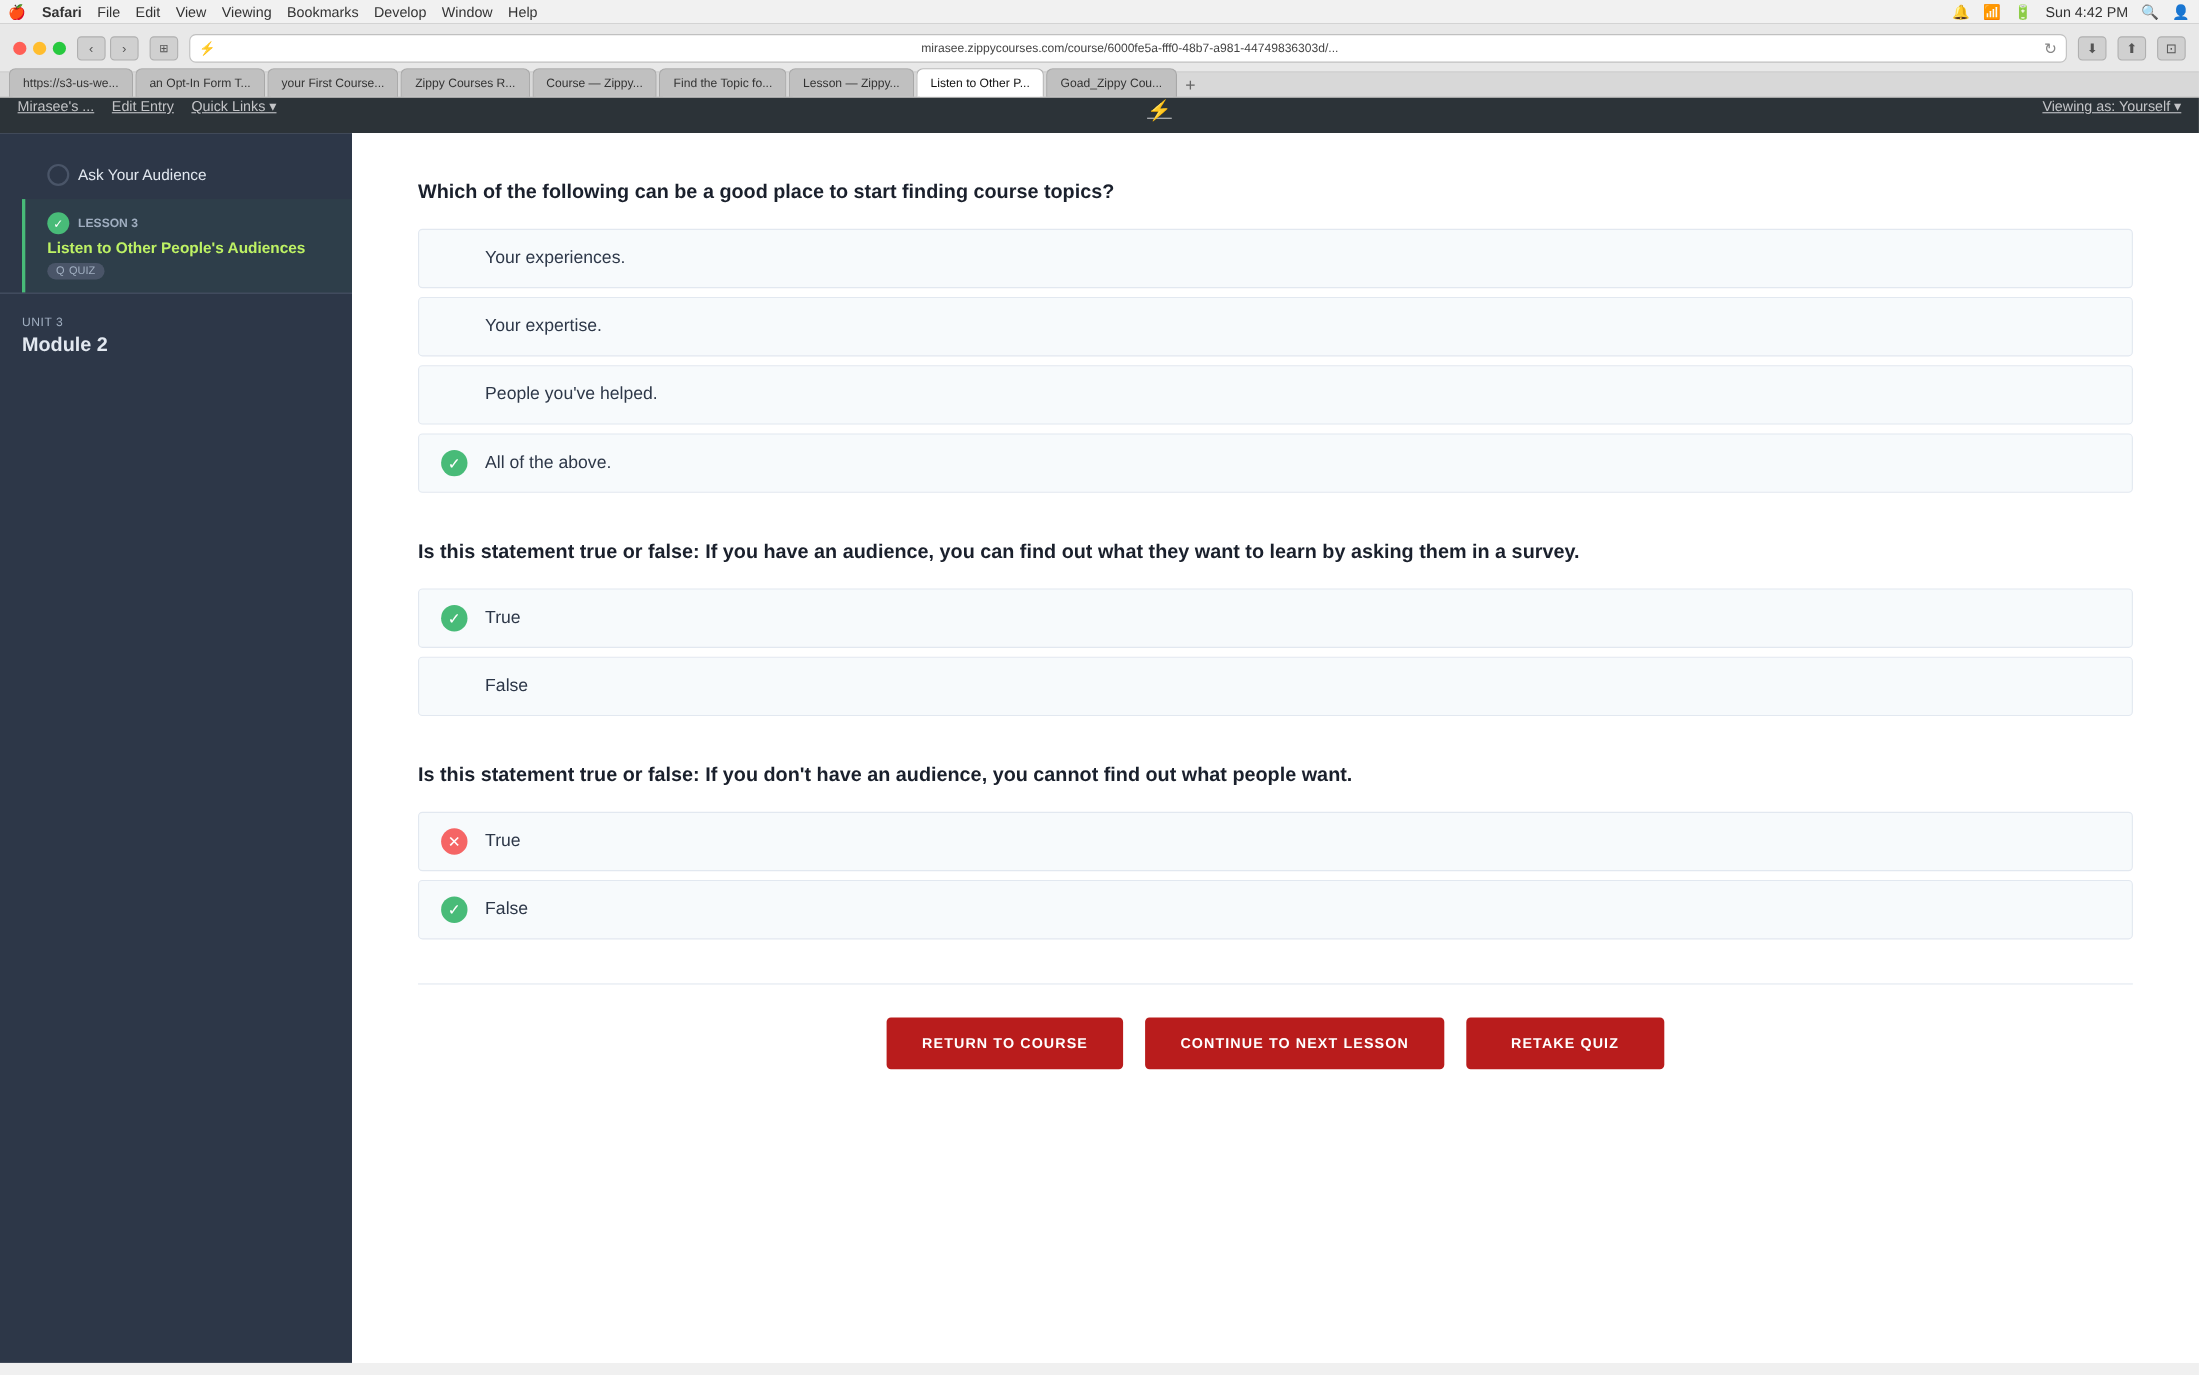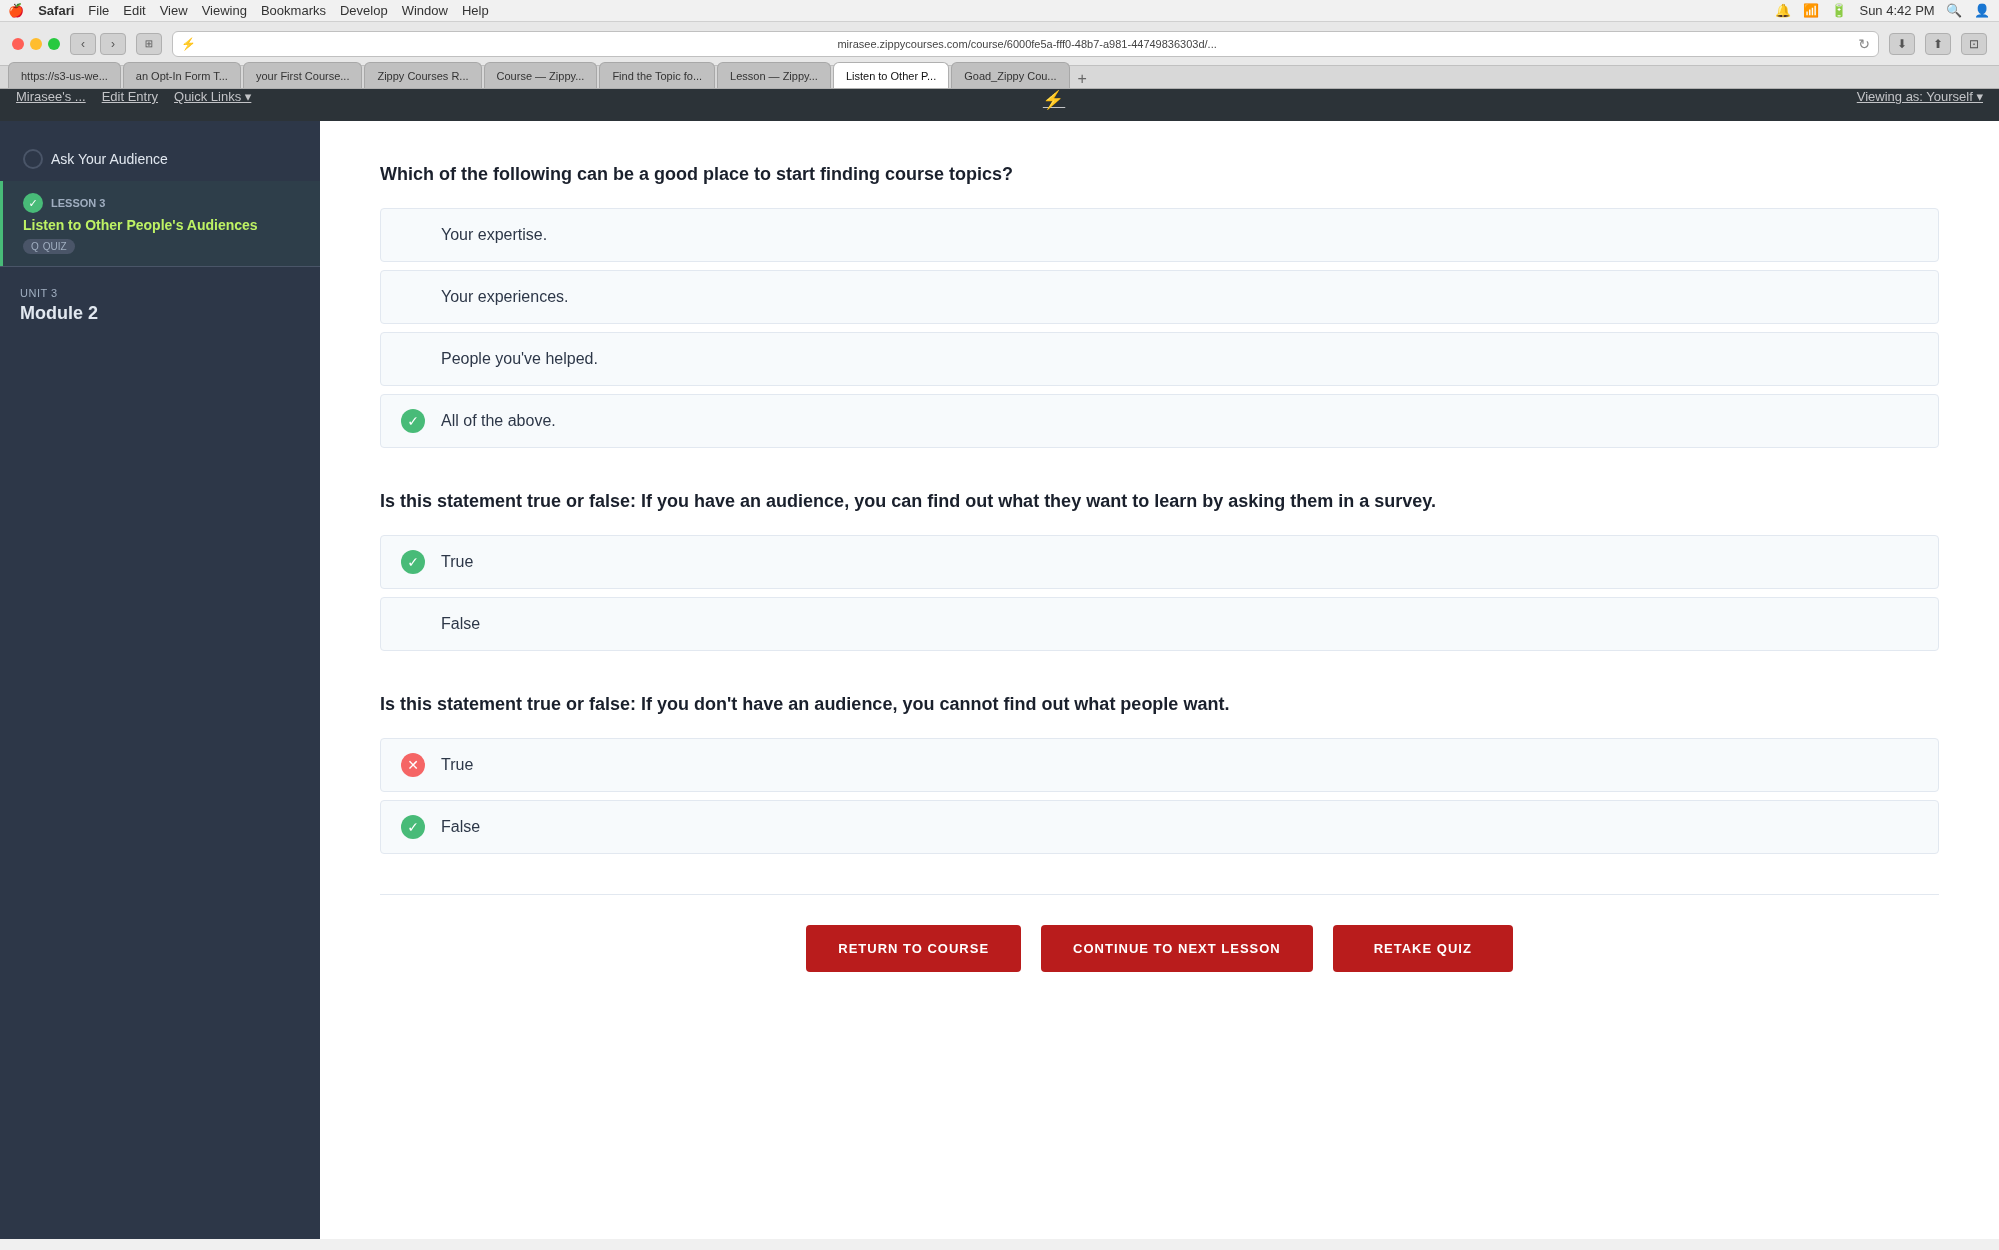--- a/index.html
+++ b/index.html
@@ -122,20 +122,21 @@
     }
     .sidebar-lesson-name {
       font-size: 14px;
       color: #e2e8f0;
       font-weight: 500;
       cursor: pointer;
     }
     .sidebar-lesson-item {
       padding: 12px 20px;
       border-left: 3px solid transparent;
+      margin-left: 20px;
     }
     .sidebar-lesson-item.active {
       border-left-color: #48bb78;
       background: rgba(72, 187, 120, 0.05);
     }
     .lesson-header {
       display: flex;
       align-items: center;
       gap: 8px;
       margin-bottom: 4px;
@@ -368,25 +369,25 @@
     </div>
   </div>
 
   <div class="main-content">
 
     <div class="question-block">
       <div class="question-text">Which of the following can be a good place to start finding course topics?</div>
 
       <div class="answer-option">
         <div class="answer-icon icon-none"></div>
-        <span>Your expertise.</span>
+        <span>Your experiences.</span>
       </div>
       <div class="answer-option">
         <div class="answer-icon icon-none"></div>
-        <span>Your experiences.</span>
+        <span>Your expertise.</span>
       </div>
       <div class="answer-option">
         <div class="answer-icon icon-none"></div>
         <span>People you've helped.</span>
       </div>
       <div class="answer-option correct">
         <div class="answer-icon icon-correct">✓</div>
         <span>All of the above.</span>
       </div>
     </div>

